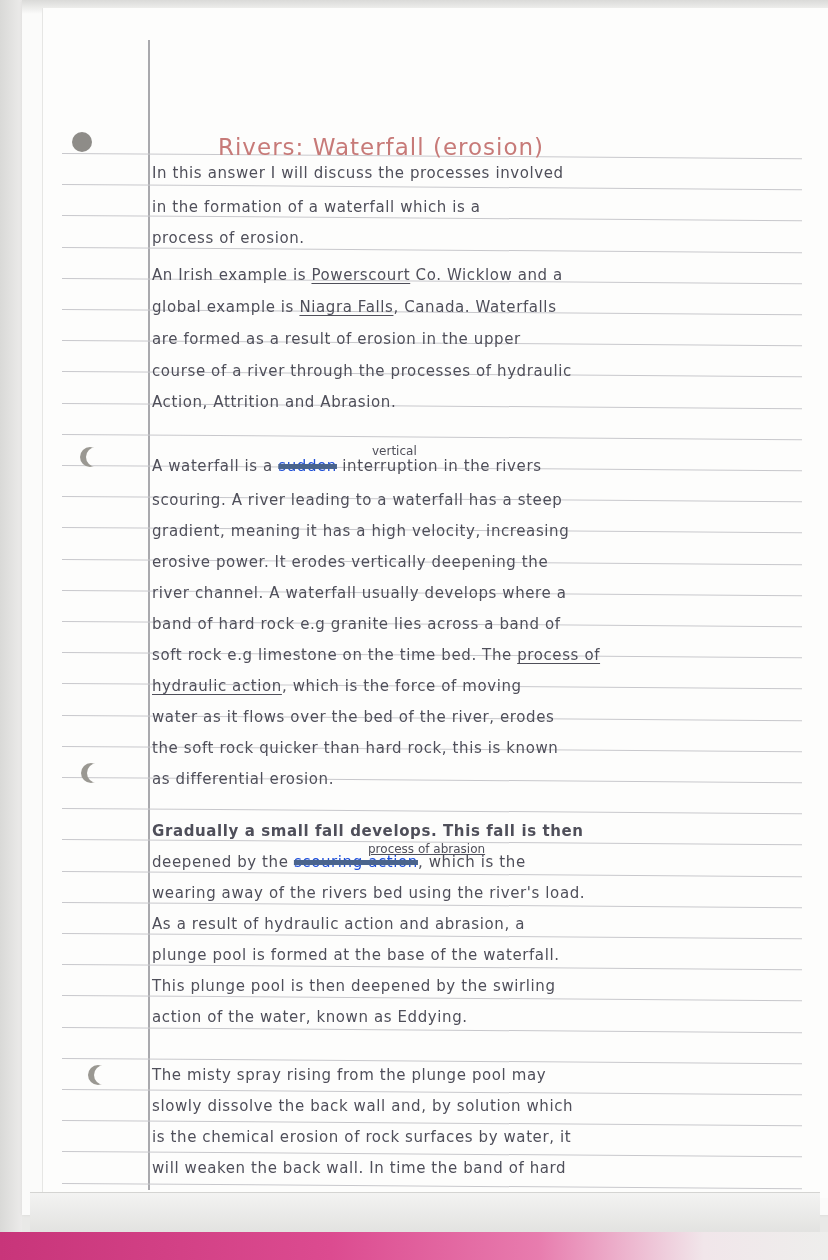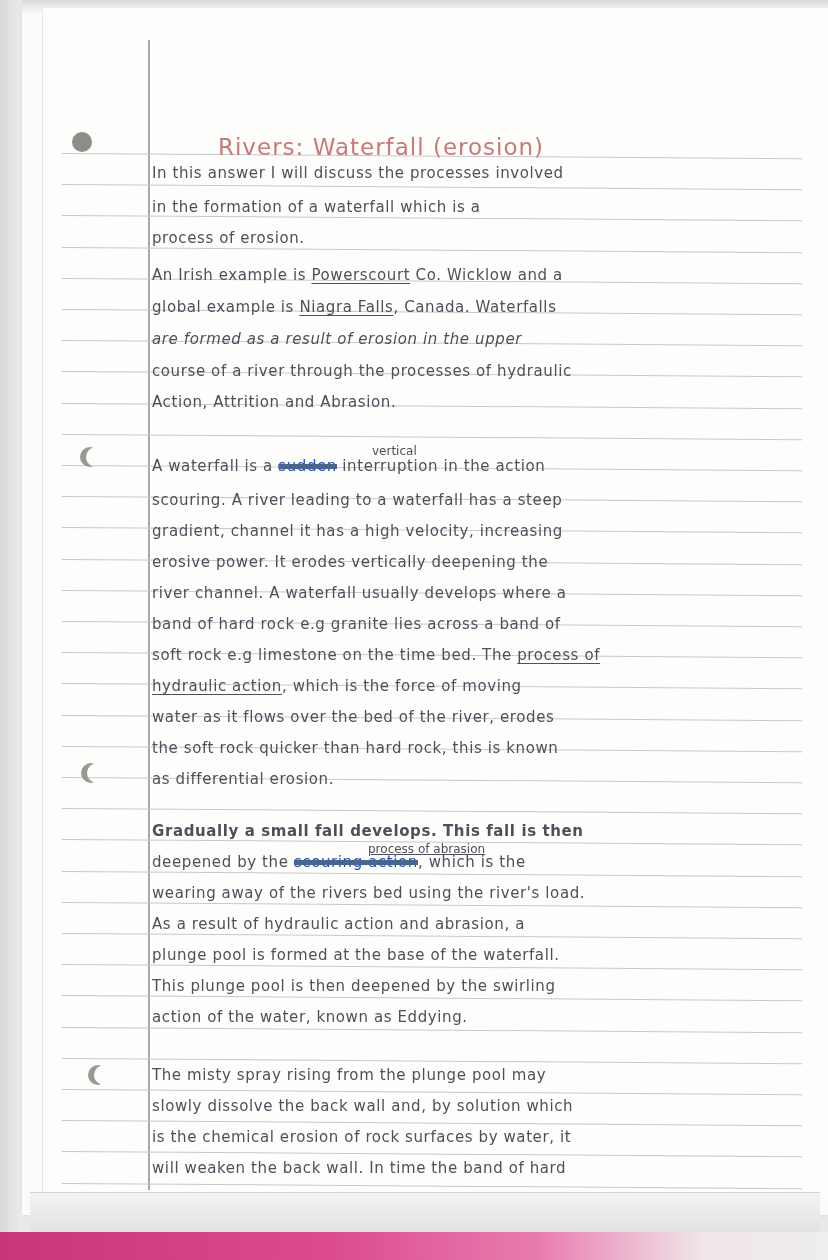--- a/index.html
+++ b/index.html
@@ -129,30 +129,30 @@
 <div class="line-text" style="top:164px;">In this answer I will discuss the processes involved</div>
 <div class="line-text" style="top:198px;">in the formation of a waterfall which is a</div>
 <div class="line-text" style="top:229px;">process of erosion.</div>
 
 <div class="line-text" style="top:266px;">
   <span>An Irish example is </span><span class="ul">Powerscourt</span><span> Co. Wicklow and a</span>
 </div>
 <div class="line-text" style="top:298px;">
   <span>global example is </span><span class="ul">Niagra Falls</span><span>, Canada. Waterfalls</span>
 </div>
-<div class="line-text" style="top:330px;font-style:italic;">are formed as a result of erosion in the upper</div>
+<div class="line-text" style="top:330px;">are formed as a result of erosion in the upper</div>
 <div class="line-text" style="top:362px;">course of a river through the processes of hydraulic</div>
 <div class="line-text" style="top:393px;">Action, Attrition and Abrasion.</div>
 
 <div class="insert" style="left:372px;top:444px;">vertical</div>
 <div class="line-text" style="top:457px;">
-  <span>A waterfall is a </span><span class="scribble">sudden</span><span> interruption in the action</span>
+  <span>A waterfall is a </span><span class="scribble">sudden</span><span> interruption in the rivers</span>
 </div>
 <div class="line-text" style="top:491px;">scouring. A river leading to a waterfall has a steep</div>
-<div class="line-text" style="top:522px;">gradient, channel it has a high velocity, increasing</div>
+<div class="line-text" style="top:522px;">gradient, meaning it has a high velocity, increasing</div>
 <div class="line-text" style="top:553px;">erosive power. It erodes vertically deepening the</div>
 <div class="line-text" style="top:584px;">river channel. A waterfall usually develops where a</div>
 <div class="line-text" style="top:615px;">band of hard rock e.g granite lies across a band of</div>
 <div class="line-text" style="top:646px;">
   <span>soft rock e.g limestone on the time bed. The </span><span class="ul">process of</span>
 </div>
 <div class="line-text" style="top:677px;">
   <span class="ul">hydraulic action</span><span>, which is the force of moving</span>
 </div>
 <div class="line-text" style="top:708px;">water as it flows over the bed of the river, erodes</div>

